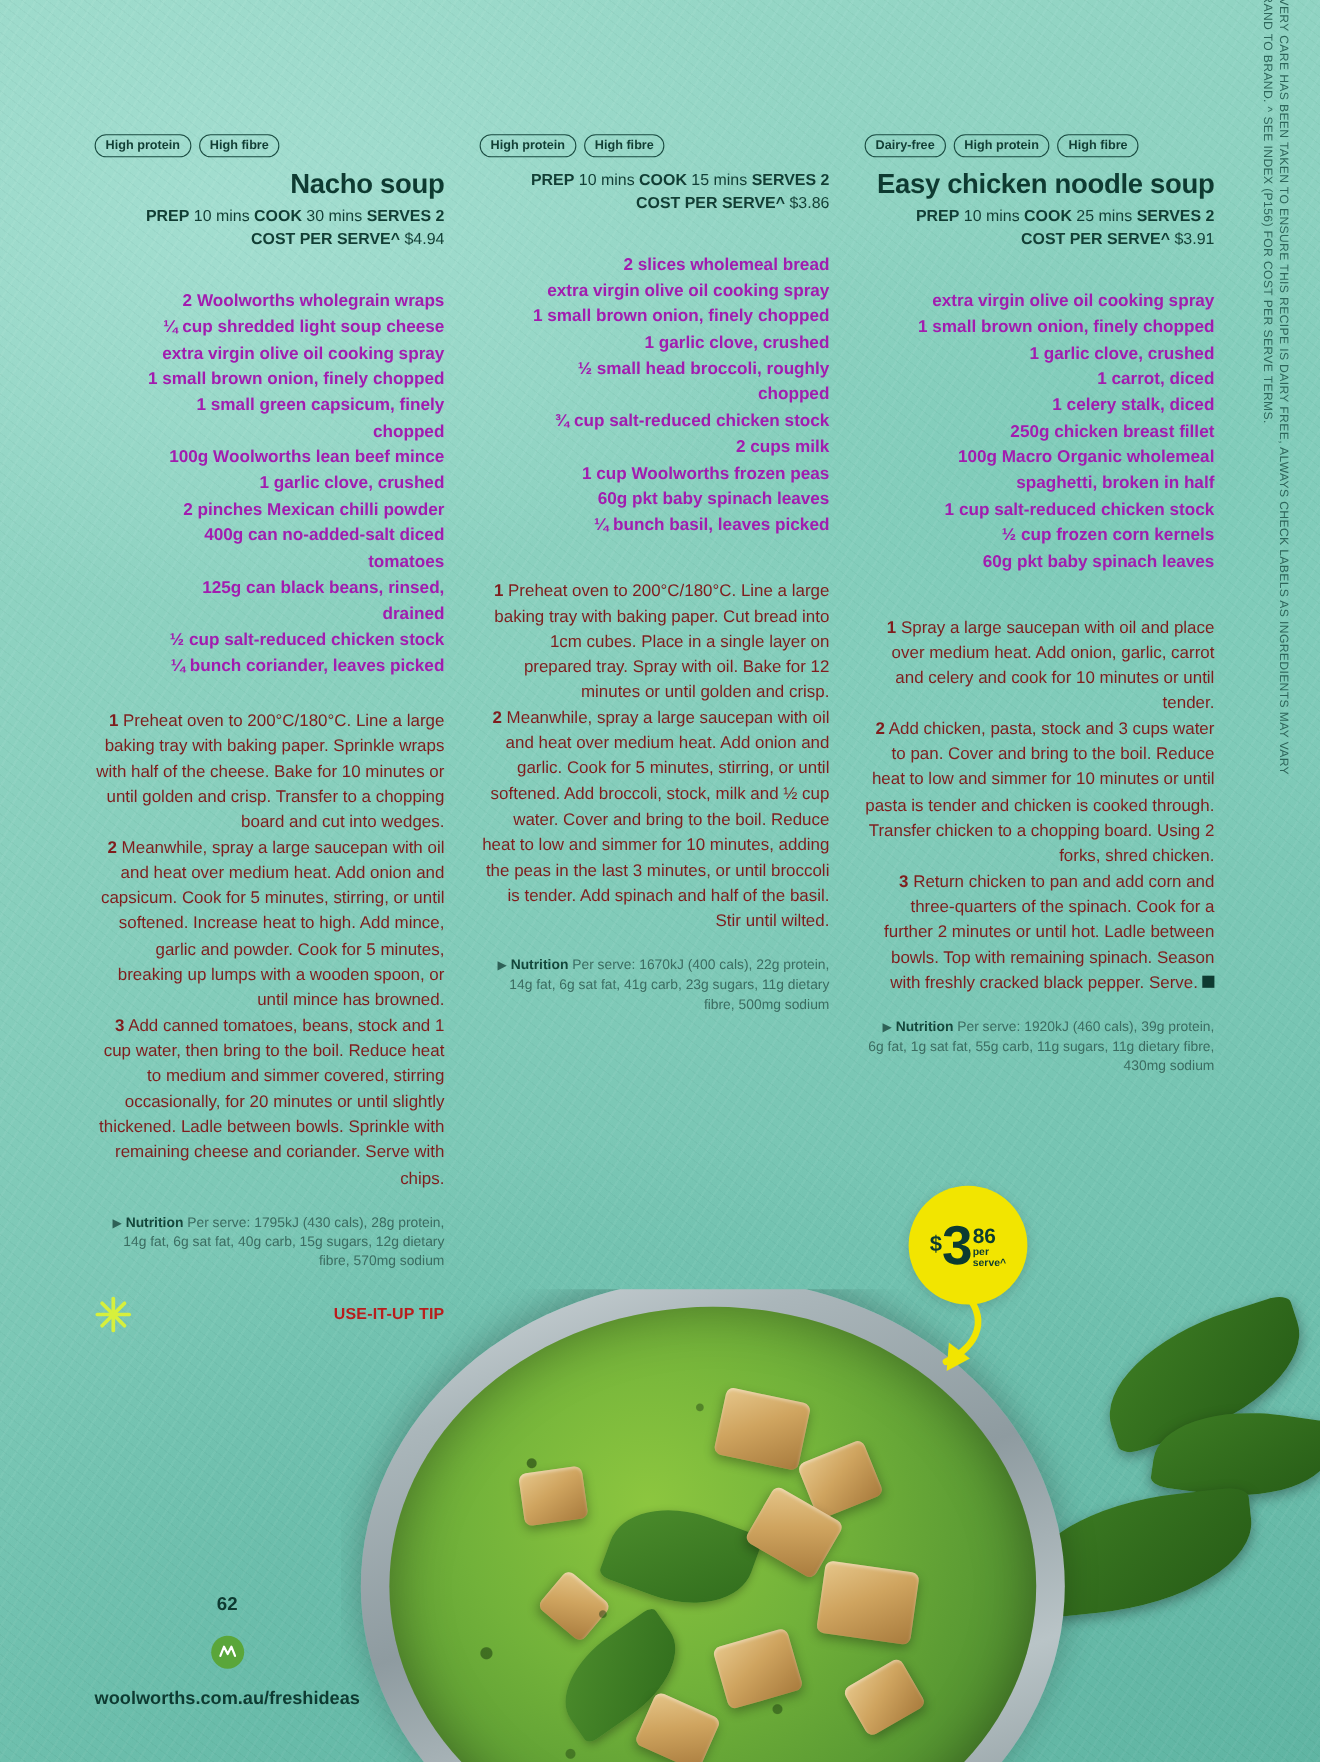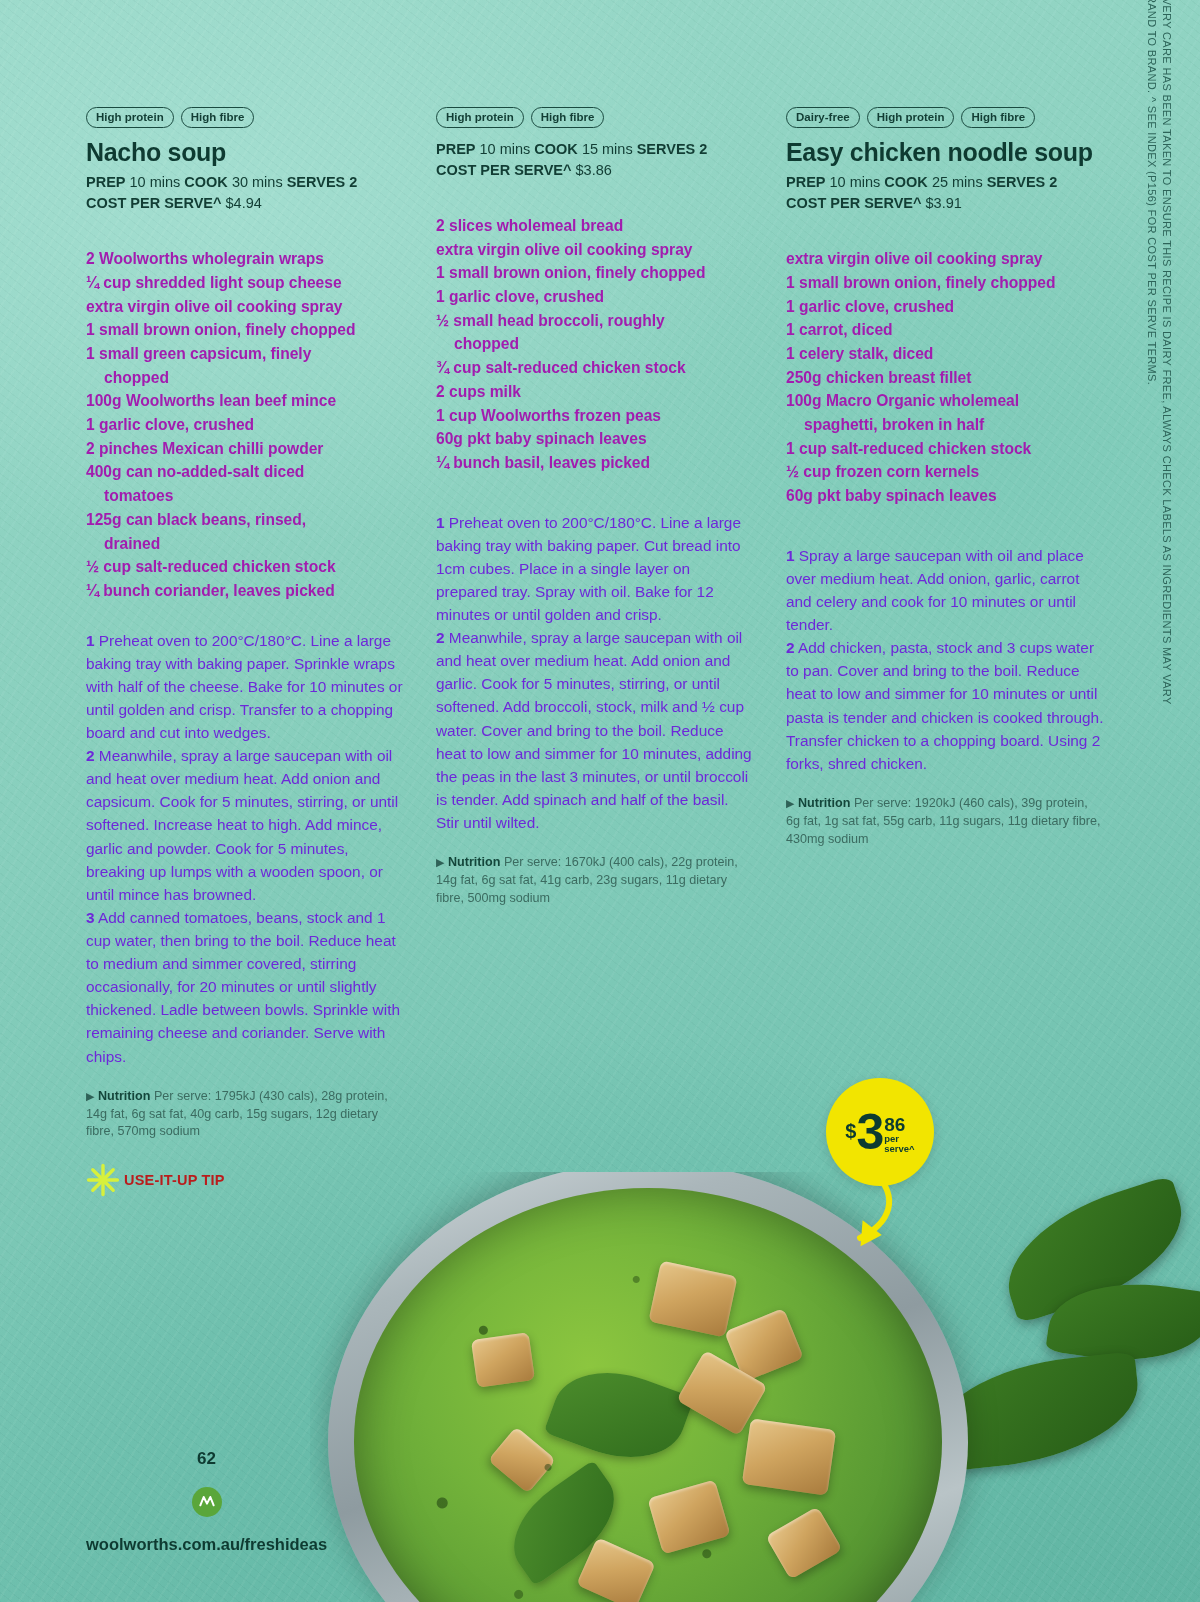--- a/index.html
+++ b/index.html
@@ -27,24 +27,25 @@
     position: absolute; inset: 0;
     background-image:
       repeating-linear-gradient(122deg, rgba(255,255,255,0.045) 0px, rgba(255,255,255,0.045) 2px, rgba(0,0,0,0) 2px, rgba(0,0,0,0) 9px),
       repeating-linear-gradient(38deg, rgba(0,60,50,0.035) 0px, rgba(0,60,50,0.035) 1px, rgba(0,0,0,0) 1px, rgba(0,0,0,0) 7px);
     opacity: .9;
   }
 
   
   .columns {
     position: absolute;
-    top: 107px; left: 86px;
+    top: 122px; left: 86px;
     width: 1020px;
     display: flex;
     gap: 32px;
+    text-align: right;
   }
   .col { width: 318px; }
 
   
   .tags { display: flex; gap: 7px; margin-bottom: 11px; flex-wrap: wrap; }
   .tag {
     border: 1.6px solid #1a4a40;
     color: #123d34;
     border-radius: 20px;
     font-size: 11.5px;
@@ -80,21 +81,21 @@
     font-weight: 700;
     color: #a21caf;
   }
   .ingredients div { margin-bottom: 0px; }
   .ingredients .cont { padding-left: 18px; }
 
   .method {
     margin-top: 26px;
     font-size: 15.4px;
     line-height: 1.5;
-    color: #6d28d9;
+    color: #7f1d1d;
   }
   .method p { margin: 0; }
   .method b { font-weight: 700; }
 
   .nutrition {
     margin-top: 20px;
     font-size: 12.6px;
     line-height: 1.42;
     color: #3b6b60;
   }
@@ -393,20 +394,21 @@
       <div>250g chicken breast fillet</div>
       <div>100g Macro Organic wholemeal</div>
       <div class="cont">spaghetti, broken in half</div>
       <div>1 cup salt-reduced chicken stock</div>
       <div>½ cup frozen corn kernels</div>
       <div>60g pkt baby spinach leaves</div>
     </div>
     <div class="method" style="margin-top:36px;">
       <p><b>1</b> <span>Spray a large saucepan with oil and place over medium heat. Add onion, garlic, carrot and celery and cook for 10 minutes or until tender.</span></p>
       <p><b>2</b> <span>Add chicken, pasta, stock and 3 cups water to pan. Cover and bring to the boil. Reduce heat to low and simmer for 10 minutes or until pasta is tender and chicken is cooked through. Transfer chicken to a chopping board. Using 2 forks, shred chicken.</span></p>
+      <p><b>3</b> <span>Return chicken to pan and add corn and three-quarters of the spinach. Cook for a further 2 minutes or until hot. Ladle between bowls. Top with remaining spinach. Season with freshly cracked black pepper. Serve.</span><span class="end-square"></span></p>
     </div>
     <div class="nutrition">
       <span class="arrow">▶</span>
       <b>Nutrition</b>
       <span>Per serve: 1920kJ (460 cals), 39g protein, 6g fat, 1g sat fat, 55g carb, 11g sugars, 11g dietary fibre, 430mg sodium</span>
     </div>
   </div>
 
 </div>
 

